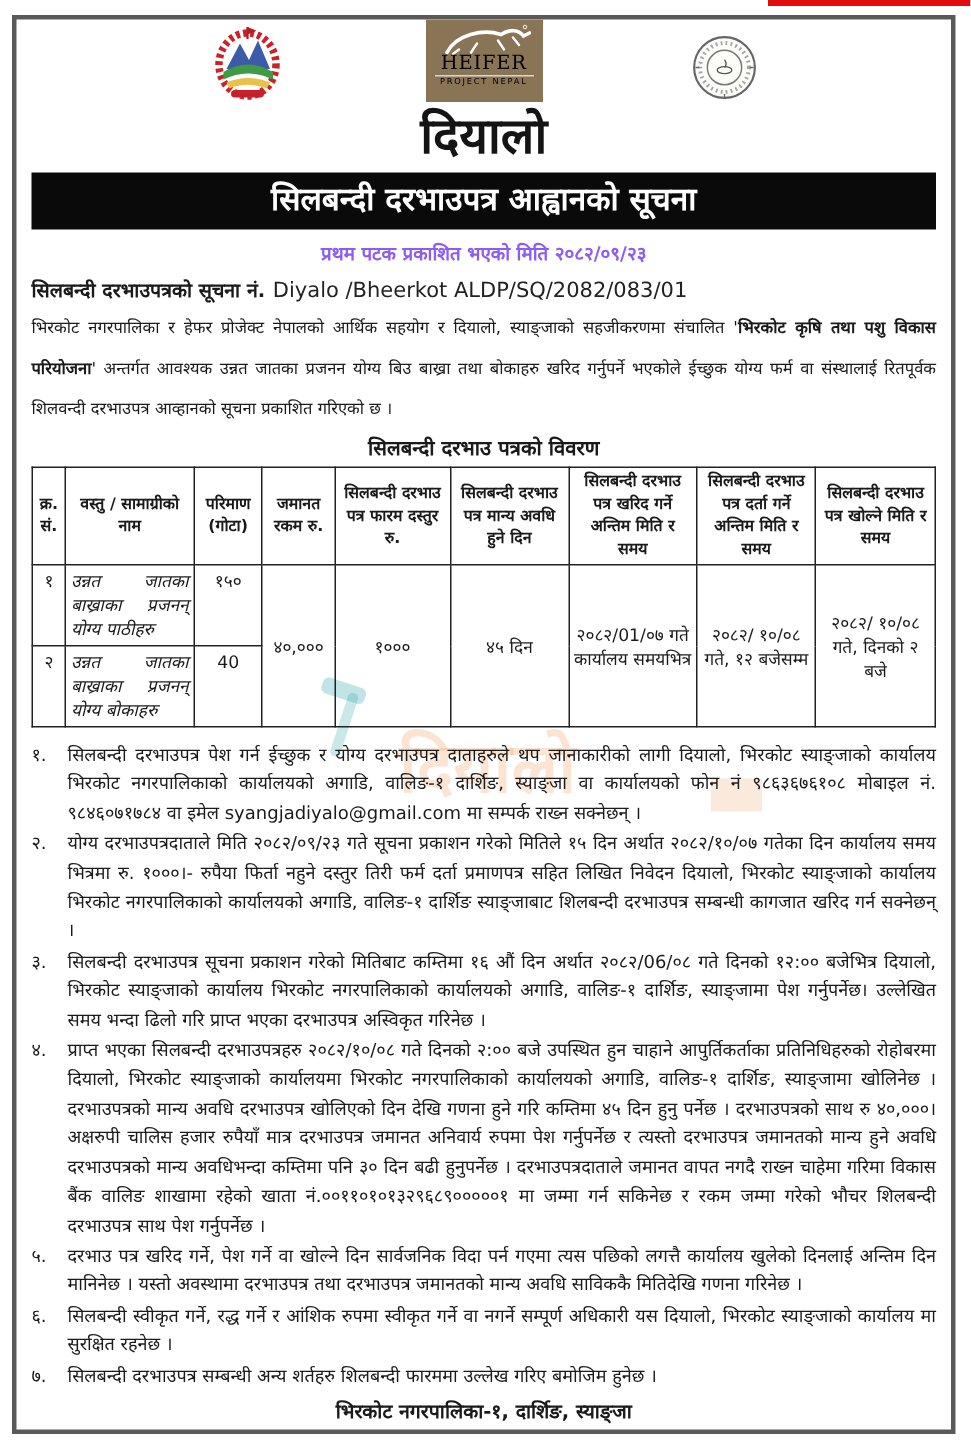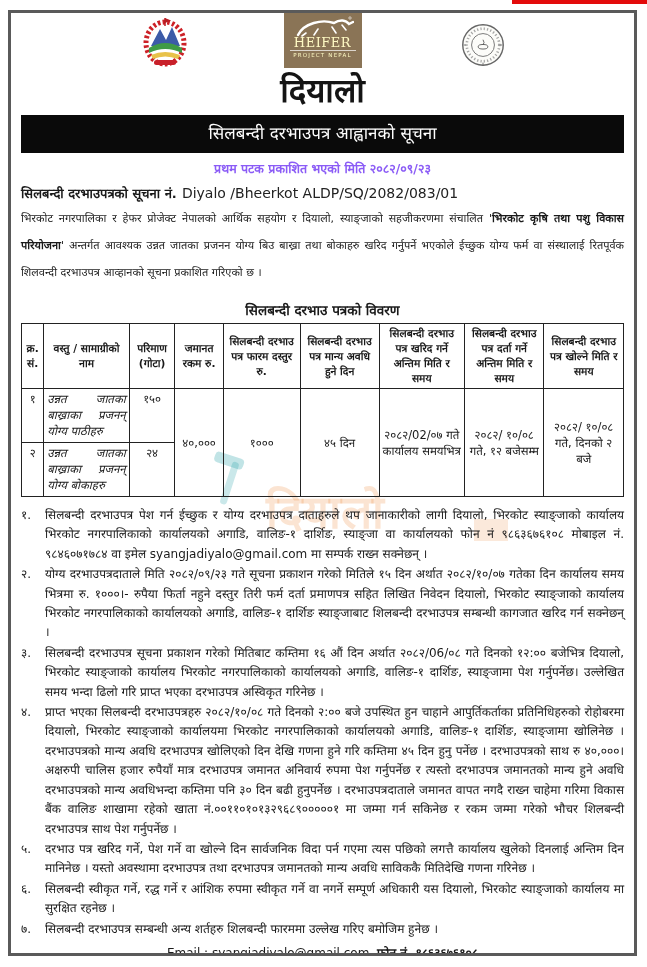--- a/index.html
+++ b/index.html
@@ -4,35 +4,35 @@
 <style>
   html,body{margin:0;padding:0;background:#ffffff;}
   body{width:647px;height:967px;position:relative;font-family:"DejaVu Sans",sans-serif;color:#1a1a1a;}
   .top-red-strip{position:absolute;left:512px;top:0;width:135px;height:4px;background:#e30b0b;}
   .doc{position:absolute;left:8px;top:10px;width:629px;height:946px;border:3px solid #5a5a5a;background:#fff;box-sizing:border-box;overflow:hidden;}
   .doc-inner{position:relative;padding:0 10px;height:100%;box-sizing:border-box;}
 
   
   .logo-row{position:relative;height:56px;}
   .muni-logo{position:absolute;left:122px;top:3px;width:44px;height:52px;}
-  .heifer-logo{position:absolute;left:50%;transform:translateX(-50%);top:0;width:78px;height:55px;background:#8a7456;color:#fef9c3;text-align:center;box-sizing:border-box;padding-top:2px;}
+  .heifer-logo{position:absolute;left:50%;transform:translateX(-50%);top:0;width:78px;height:55px;background:#8a7456;color:#000000;text-align:center;box-sizing:border-box;padding-top:2px;}
   .heifer-logo .cow{display:block;margin:0 auto;}
   .heifer-name{font-family:"DejaVu Serif",serif;font-size:13px;letter-spacing:.5px;line-height:12px;}
   .heifer-sub{font-size:5.5px;letter-spacing:1.2px;line-height:7px;border-top:0.5px solid rgba(255,255,255,.7);margin:1px 6px 0 6px;padding-top:1px;}
   .seal-logo{position:absolute;left:437px;top:10px;width:50px;height:44px;}
 
   .brand{text-align:center;font-size:33px;font-weight:bold;color:#141414;line-height:40px;margin-top:2px;}
-  .banner{margin-top:4px;background:#0a0a0a;color:#ffffff;text-align:center;font-weight:normal;font-size:17px;line-height:36px;height:38px;}
+  .banner{margin-top:4px;background:#0a0a0a;color:#ffffff;text-align:center;font-weight:bold;font-size:21px;line-height:36px;height:38px;}
   .published{margin-top:7px;text-align:center;font-weight:bold;font-size:12.5px;color:#8b5cf6;}
   .notice-line{margin-top:6px;text-align:left;}
   .notice-line .np{font-weight:bold;font-size:13px;}
   .notice-line .en{font-size:14px;color:#222;}
   .intro{margin-top:3px;font-size:11px;line-height:27px;text-align:justify;}
   .intro .b{font-weight:bold;}
-  .tbl-title{margin-top:15px;text-align:center;font-weight:bold;font-size:13.5px;}
+  .tbl-title{margin-top:3px;text-align:center;font-weight:bold;font-size:13.5px;}
 
   table.detail{width:100%;border-collapse:collapse;margin-top:4px;table-layout:fixed;}
   table.detail th,table.detail td{border:1.4px solid #222;padding:2px 3px;box-sizing:border-box;}
   table.detail th{font-size:10.6px;font-weight:bold;text-align:center;vertical-align:middle;height:60px;line-height:15px;}
   table.detail td{font-size:11.5px;line-height:16px;}
   td.top{vertical-align:top;text-align:center;height:54px;}
   td.item-cell{vertical-align:top;text-align:justify;padding:2px 4px;font-style:italic;}
   td.mid{vertical-align:middle;text-align:center;}
 
   .terms{margin-top:9px;}
@@ -139,28 +139,28 @@
           </tr>
         </thead>
         <tbody>
           <tr>
             <td class="top">१</td>
             <td class="item-cell">उन्नत जातका बाख्राका प्रजनन् योग्य पाठीहरु</td>
             <td class="top">१५०</td>
             <td class="mid" rowspan="2">४०,०००</td>
             <td class="mid" rowspan="2">१०००</td>
             <td class="mid" rowspan="2">४५ दिन</td>
-            <td class="mid" rowspan="2">२०८२/02/०७ गते कार्यालय समयभित्र</td>
+            <td class="mid" rowspan="2">२०८२/01/०७ गते कार्यालय समयभित्र</td>
             <td class="mid" rowspan="2">२०८२/ १०/०८ गते, १२ बजेसम्म</td>
             <td class="mid" rowspan="2">२०८२/ १०/०८ गते, दिनको २ बजे</td>
           </tr>
           <tr>
             <td class="top">२</td>
             <td class="item-cell">उन्नत जातका बाख्राका प्रजनन् योग्य बोकाहरु</td>
-            <td class="top">२४</td>
+            <td class="top">40</td>
           </tr>
         </tbody>
       </table>
 
       <div class="terms">
         <div class="term">
             <span class="tno">१.</span>
             <span class="ttext">सिलबन्दी दरभाउपत्र पेश गर्न ईच्छुक र योग्य दरभाउपत्र दाताहरुले थप जानाकारीको लागी दियालो, भिरकोट स्याङ्जाको कार्यालय भिरकोट नगरपालिकाको कार्यालयको अगाडि, वालिङ-१ दार्शिङ, स्याङ्जा वा कार्यालयको फोन नं ९८६३६७६१०८ मोबाइल नं. ९८४६०७१७८४ वा इमेल syangjadiyalo@gmail.com मा सम्पर्क राख्न सक्नेछन् ।</span>
           </div>
         <div class="term">
@@ -183,18 +183,19 @@
             <span class="tno">६.</span>
             <span class="ttext">सिलबन्दी स्वीकृत गर्ने, रद्ध गर्ने र आंशिक रुपमा स्वीकृत गर्ने वा नगर्ने सम्पूर्ण अधिकारी यस दियालो, भिरकोट स्याङ्जाको कार्यालय मा सुरक्षित रहनेछ ।</span>
           </div>
         <div class="term">
             <span class="tno">७.</span>
             <span class="ttext">सिलबन्दी दरभाउपत्र सम्बन्धी अन्य शर्तहरु शिलबन्दी फारममा उल्लेख गरिए बमोजिम हुनेछ ।</span>
           </div>
       </div>
 
       <div class="footer">
+        <div class="f-addr">भिरकोट नगरपालिका-१, दार्शिङ, स्याङ्जा</div>
         <div class="f-contact"><span>Email : syangjadiyalo@gmail.com, </span><span class="ph">फोन नं. ९८६३६७६१०८</span></div>
       </div>
     </div>
 
   </div>
 </div>
 
 </body></html>

